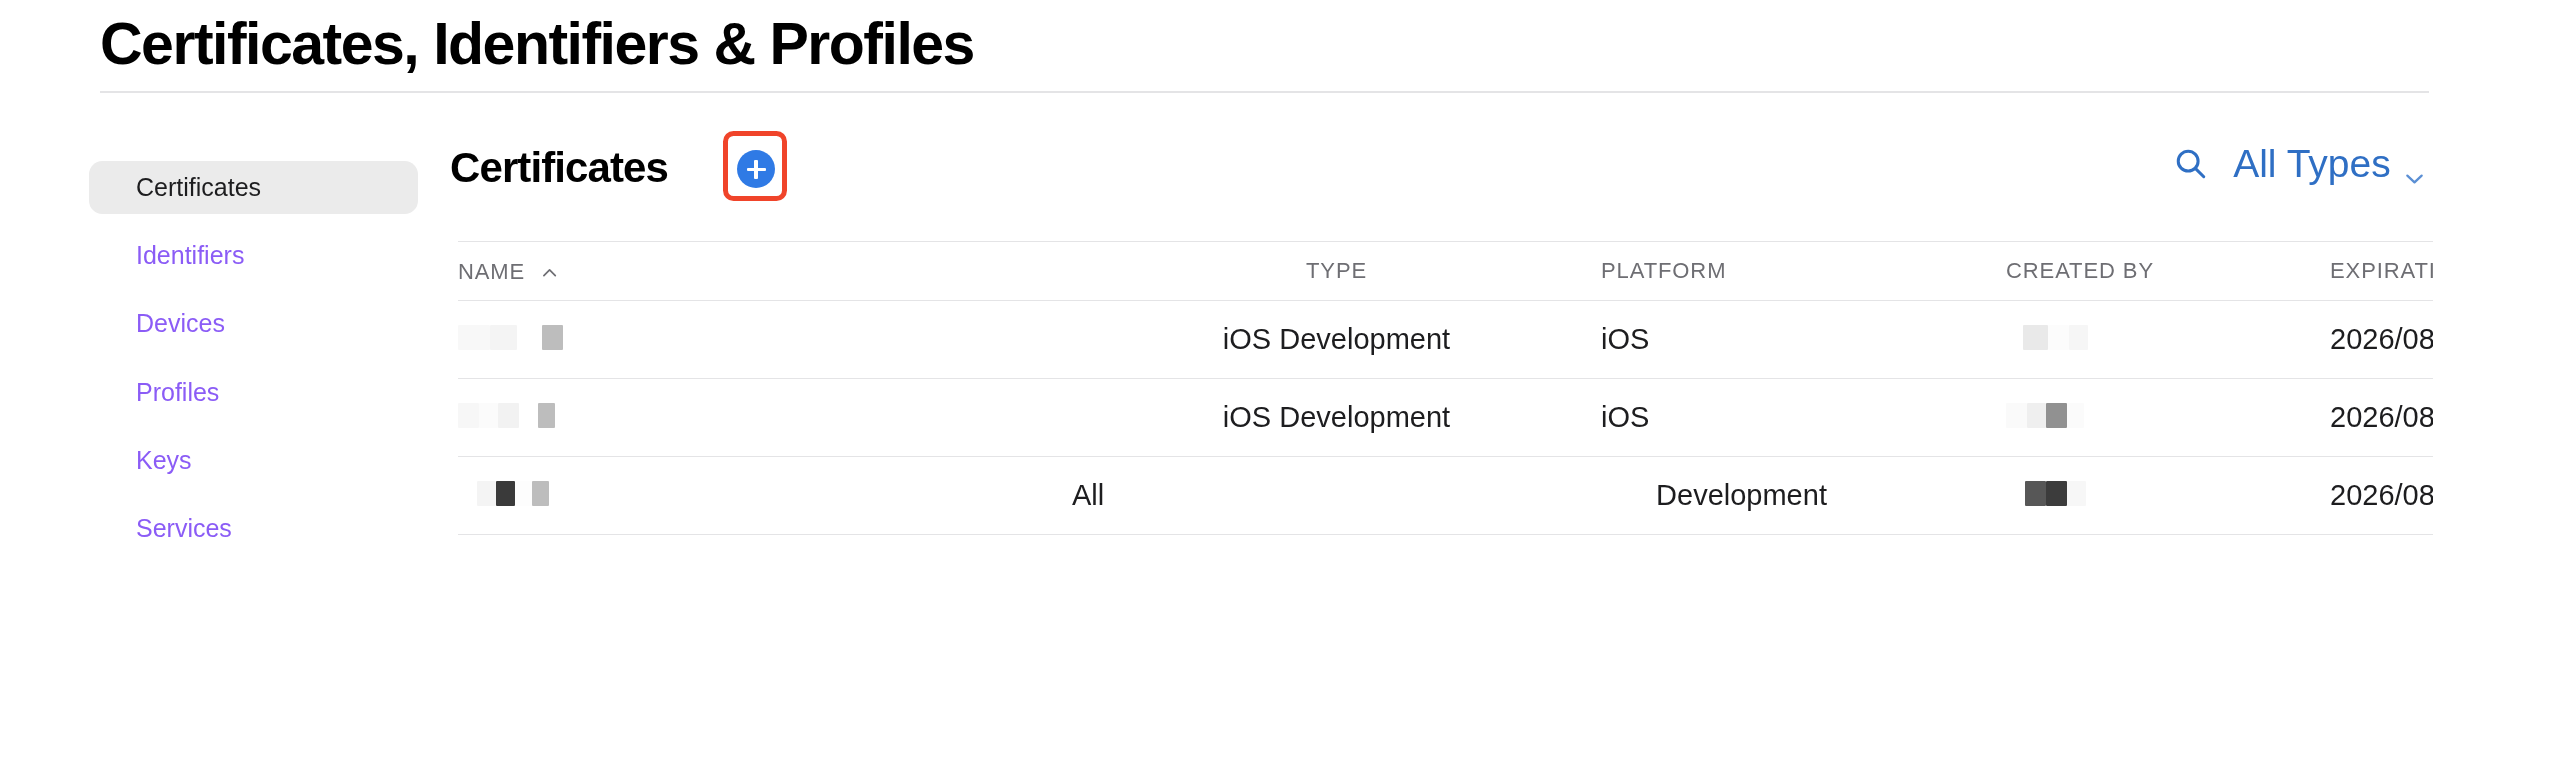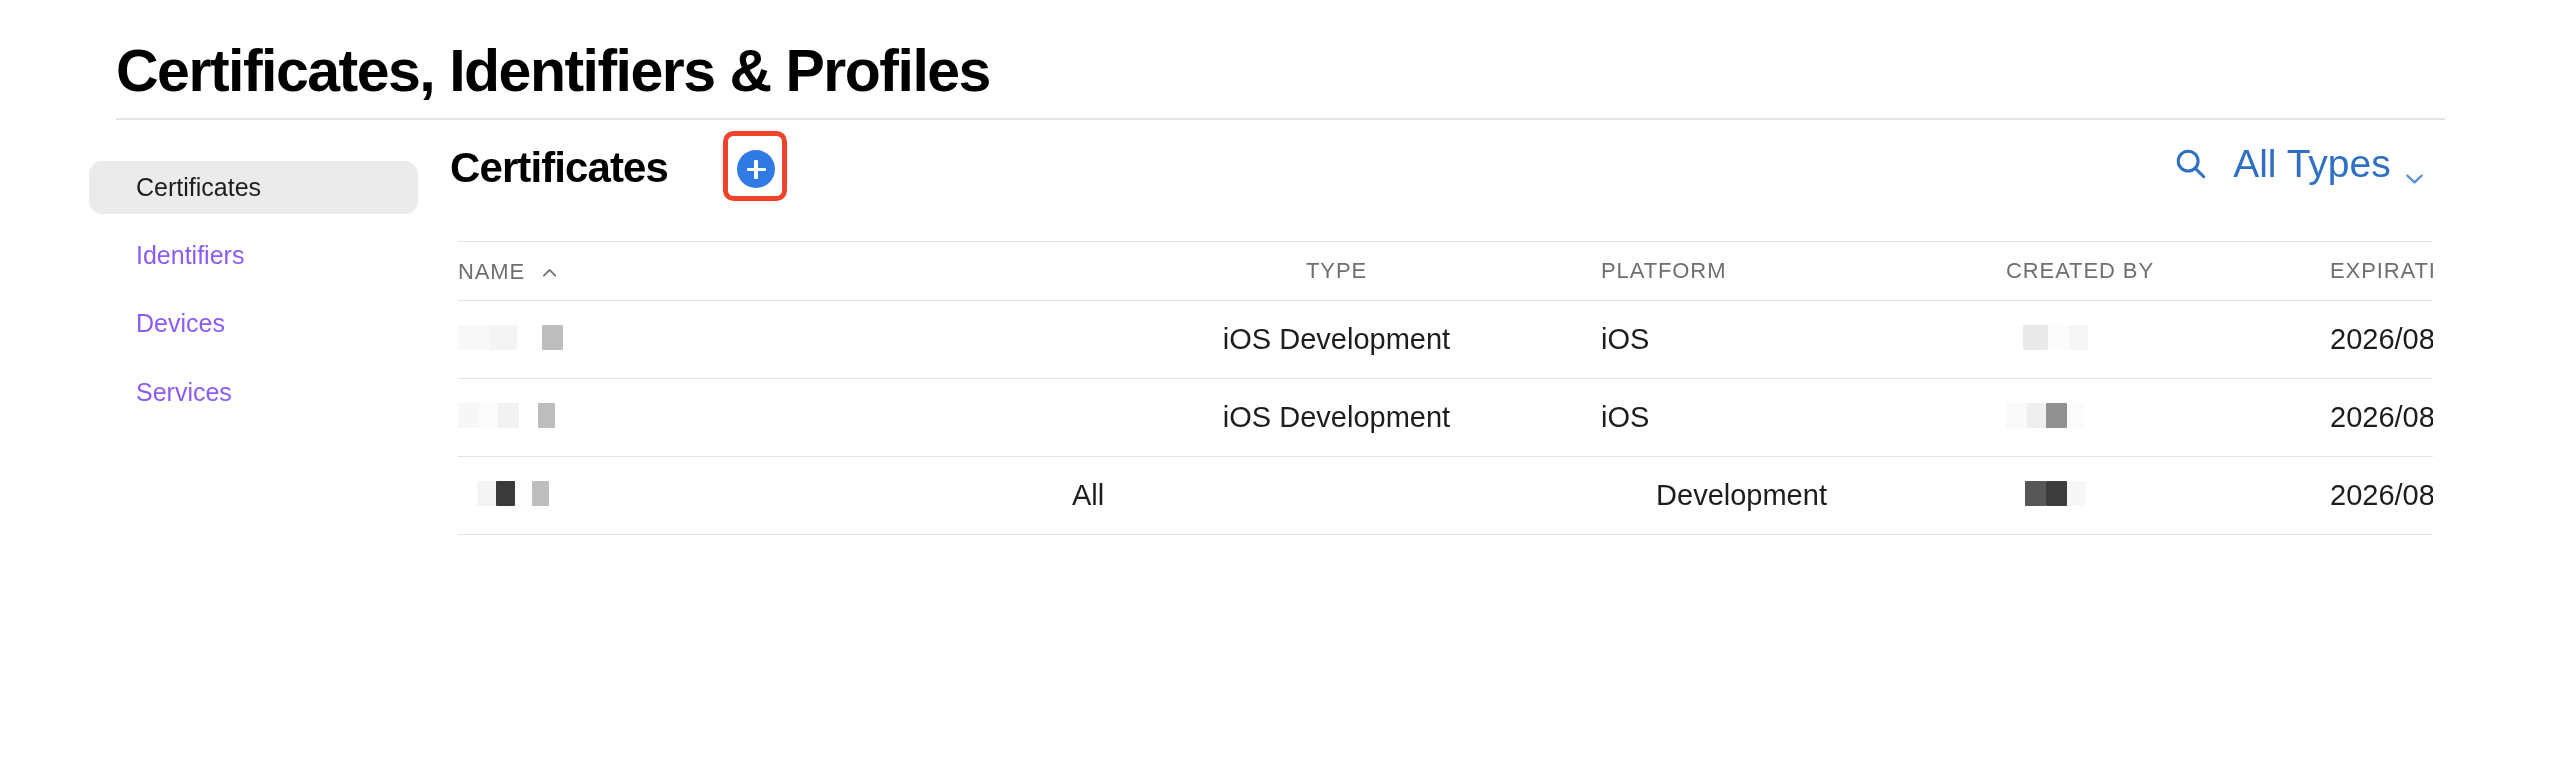--- a/index.html
+++ b/index.html
@@ -13,25 +13,24 @@
     font-family: "Liberation Sans", sans-serif;
     -webkit-font-smoothing: antialiased;
     color: #1d1d1f;
     overflow: hidden;
     position: relative;
   }
 
   
   .page-header {
     position: absolute;
-    left: 16px;
+    left: 0;
     top: 0;
     width: 2220px;
     height: 100px;
-    margin-top: 27px;
   }
   .page-title {
     position: absolute;
     left: 100px;
     top: 11.4px;
     font-size: 59px;
     font-weight: 700;
     letter-spacing: -1.5px;
     color: #000000;
     line-height: 1.15;
@@ -241,20 +240,26 @@
 
   <nav class="sidebar">
     <div class="sidebar-item selected">
       <span>Certificates</span>
     </div>
     <div class="sidebar-item">
       <span>Identifiers</span>
     </div>
     <div class="sidebar-item">
       <span>Devices</span>
+    </div>
+    <div class="sidebar-item">
+      <span>Profiles</span>
+    </div>
+    <div class="sidebar-item">
+      <span>Keys</span>
     </div>
     <div class="sidebar-item">
       <span>Services</span>
     </div>
   </nav>
 
   <section class="content">
 
     <div class="content-head">
       <div class="section-title">Certificates</div>

